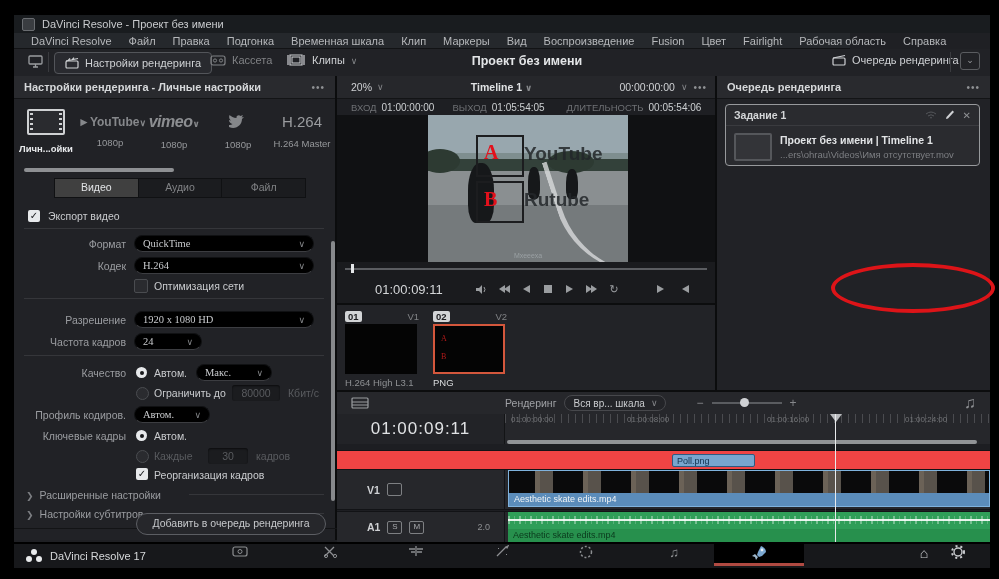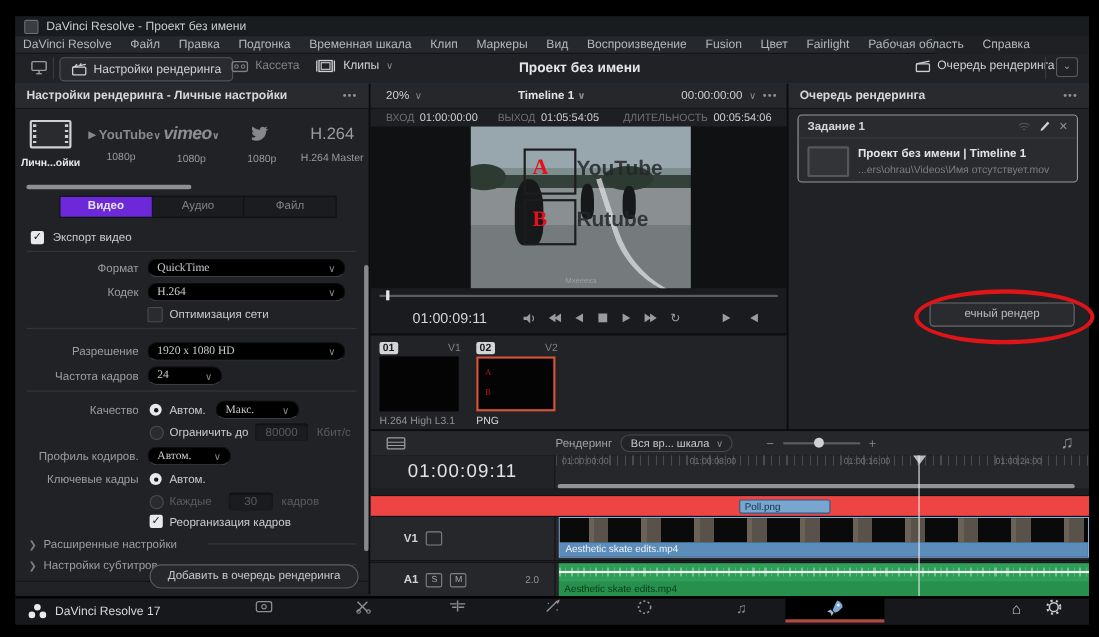--- a/index.html
+++ b/index.html
@@ -6,21 +6,21 @@
   body{width:999px;height:579px;position:relative;overflow:hidden;
        font-family:"Liberation Sans","DejaVu Sans",sans-serif;
        -webkit-font-smoothing:antialiased;color:#c8cacd;}
   .abs{position:absolute;}
   #win{position:absolute;left:14px;top:15px;width:976px;height:551px;background:#1f2024;}
 
   
   #titlebar{left:0;top:0;width:976px;height:18px;background:#191c1f;display:flex;align-items:center;padding-left:8px;box-sizing:border-box;}
   #titlebar .appico{width:11px;height:11px;background:#3a3d41;border:1px solid #6a6d71;border-radius:2px;margin-right:7px;}
   #titlebar span{font-size:11px;color:#c9cbce;}
-  #menubar{left:0;top:18px;width:836px;height:16px;background:#25282c;display:flex;align-items:center;gap:17px;padding-left:7px;box-sizing:border-box;border-bottom:1px solid #121315;}
+  #menubar{left:0;top:18px;width:836px;height:16px;background:#25282c;display:flex;align-items:center;gap:17px;padding-left:17px;box-sizing:border-box;border-bottom:1px solid #121315;}
   #menubar span{font-size:11px;color:#b6b8bb;white-space:nowrap;}
 
   
   #toolbar{left:0;top:34px;width:976px;height:27px;background:#212226;border-bottom:6px solid #0369a1;}
   .tbtn{display:flex;align-items:center;gap:6px;font-size:11px;color:#cfd1d4;}
   .chev{font-size:9px;color:#85878a;}
   #rsbtn{left:40px;top:3px;height:20px;padding:0 10px;border:1px solid #53555a;border-radius:4px;background:#292a2f;}
   #tapebtn{left:196px;top:5px;color:#808285;}
   #clipsbtn{left:272px;top:5px;align-items:flex-end;}
   #projtitle{left:323px;top:5px;width:380px;text-align:center;font-size:12.5px;font-weight:bold;color:#e4e6e8;}
@@ -40,21 +40,21 @@
   .filmico{width:34px;height:22px;border:2px solid #cfd1d3;border-radius:2px;margin:0 auto;position:relative;background:#2a2b2f;}
   .filmico:before,.filmico:after{content:"";position:absolute;top:2px;bottom:2px;width:3px;background:repeating-linear-gradient(#cfd1d3 0 2px,transparent 2px 5px);}
   .filmico:before{left:1px}.filmico:after{right:1px}
   .ytlogo{font-size:12px;font-weight:bold;color:#86888b;font-family:"Liberation Sans",sans-serif;}
   .vimlogo{font-size:16px;font-weight:bold;font-style:italic;color:#8c8e91;letter-spacing:-.5px;}
   .h264logo{font-size:15px;color:#9a9c9f;}
   #hscroll{left:10px;top:92px;width:150px;height:4px;background:#8e9093;border-radius:2px;}
   #tabs{left:40px;top:102px;width:250px;height:18px;display:flex;background:#1b1c1f;border:1px solid #101113;}
   .tab{flex:1;text-align:center;font-size:10.5px;line-height:17px;color:#808285;border-right:1px solid #101113;}
   .tab:last-child{border-right:none;}
-  .tab.active{background:#6d28d9;color:#e2e4e6;font-weight:bold;}
+  .tab.active{background:#404040;color:#e2e4e6;}
   .form{font-size:10.5px;}
   .flabel{position:absolute;width:112px;text-align:right;color:#9b9da1;}
   .fval{position:absolute;color:#c9cbce;}
   .dd{position:absolute;height:17px;background:#000000;border:1px solid #101113;border-bottom-color:#3c3d41;border-radius:9px;display:flex;align-items:center;justify-content:space-between;padding:0 8px;box-sizing:border-box;box-shadow:inset 0 1px 2px rgba(0,0,0,.6);font-family:Liberation Serif, serif;}
   .dd span:first-child{font-size:10.5px;color:#c9cbce;}
   .cb{position:absolute;width:12px;height:12px;background:#e7e9eb;border-radius:2px;color:#16171a;font-size:10px;line-height:12px;text-align:center;font-weight:bold;}
   .cb.off{background:#2a2b2f;border:1px solid #4a4c50;}
   .radio{position:absolute;width:11px;height:11px;border-radius:50%;background:#e7e9eb;}
   .radio:after{content:"";position:absolute;left:3.5px;top:3.5px;width:4px;height:4px;border-radius:50%;background:#17181b;}
   .radio.off{background:#2a2b2f;border:1px solid #4a4c50;}
@@ -464,21 +464,20 @@
         <span class="jico">✕</span>
       </div>
       <div id="jobbody">
         <div id="jobthumb"></div>
         <div>
           <div id="jobname">Проект без имени | Timeline 1</div>
           <div id="jobpath">...ers\ohrau\Videos\Имя отсутствует.mov</div>
         </div>
       </div>
     </div>
-    <div id="startbtn" class="abs">ечный рендер</div>
     <div id="redellipse" class="abs"></div>
   </div>
 
   <div id="timeline" class="abs">
     <div id="tltool">
       <span style="margin-left:14px;">
           <svg width="18" height="12">
             <rect x="1" y="1" width="16" height="10" rx="1" fill="none" stroke="#9a9da0" stroke-width="1.2"></rect>
             <path d="M1 5h16M1 8h16" stroke="#9a9da0"></path>
           </svg>

